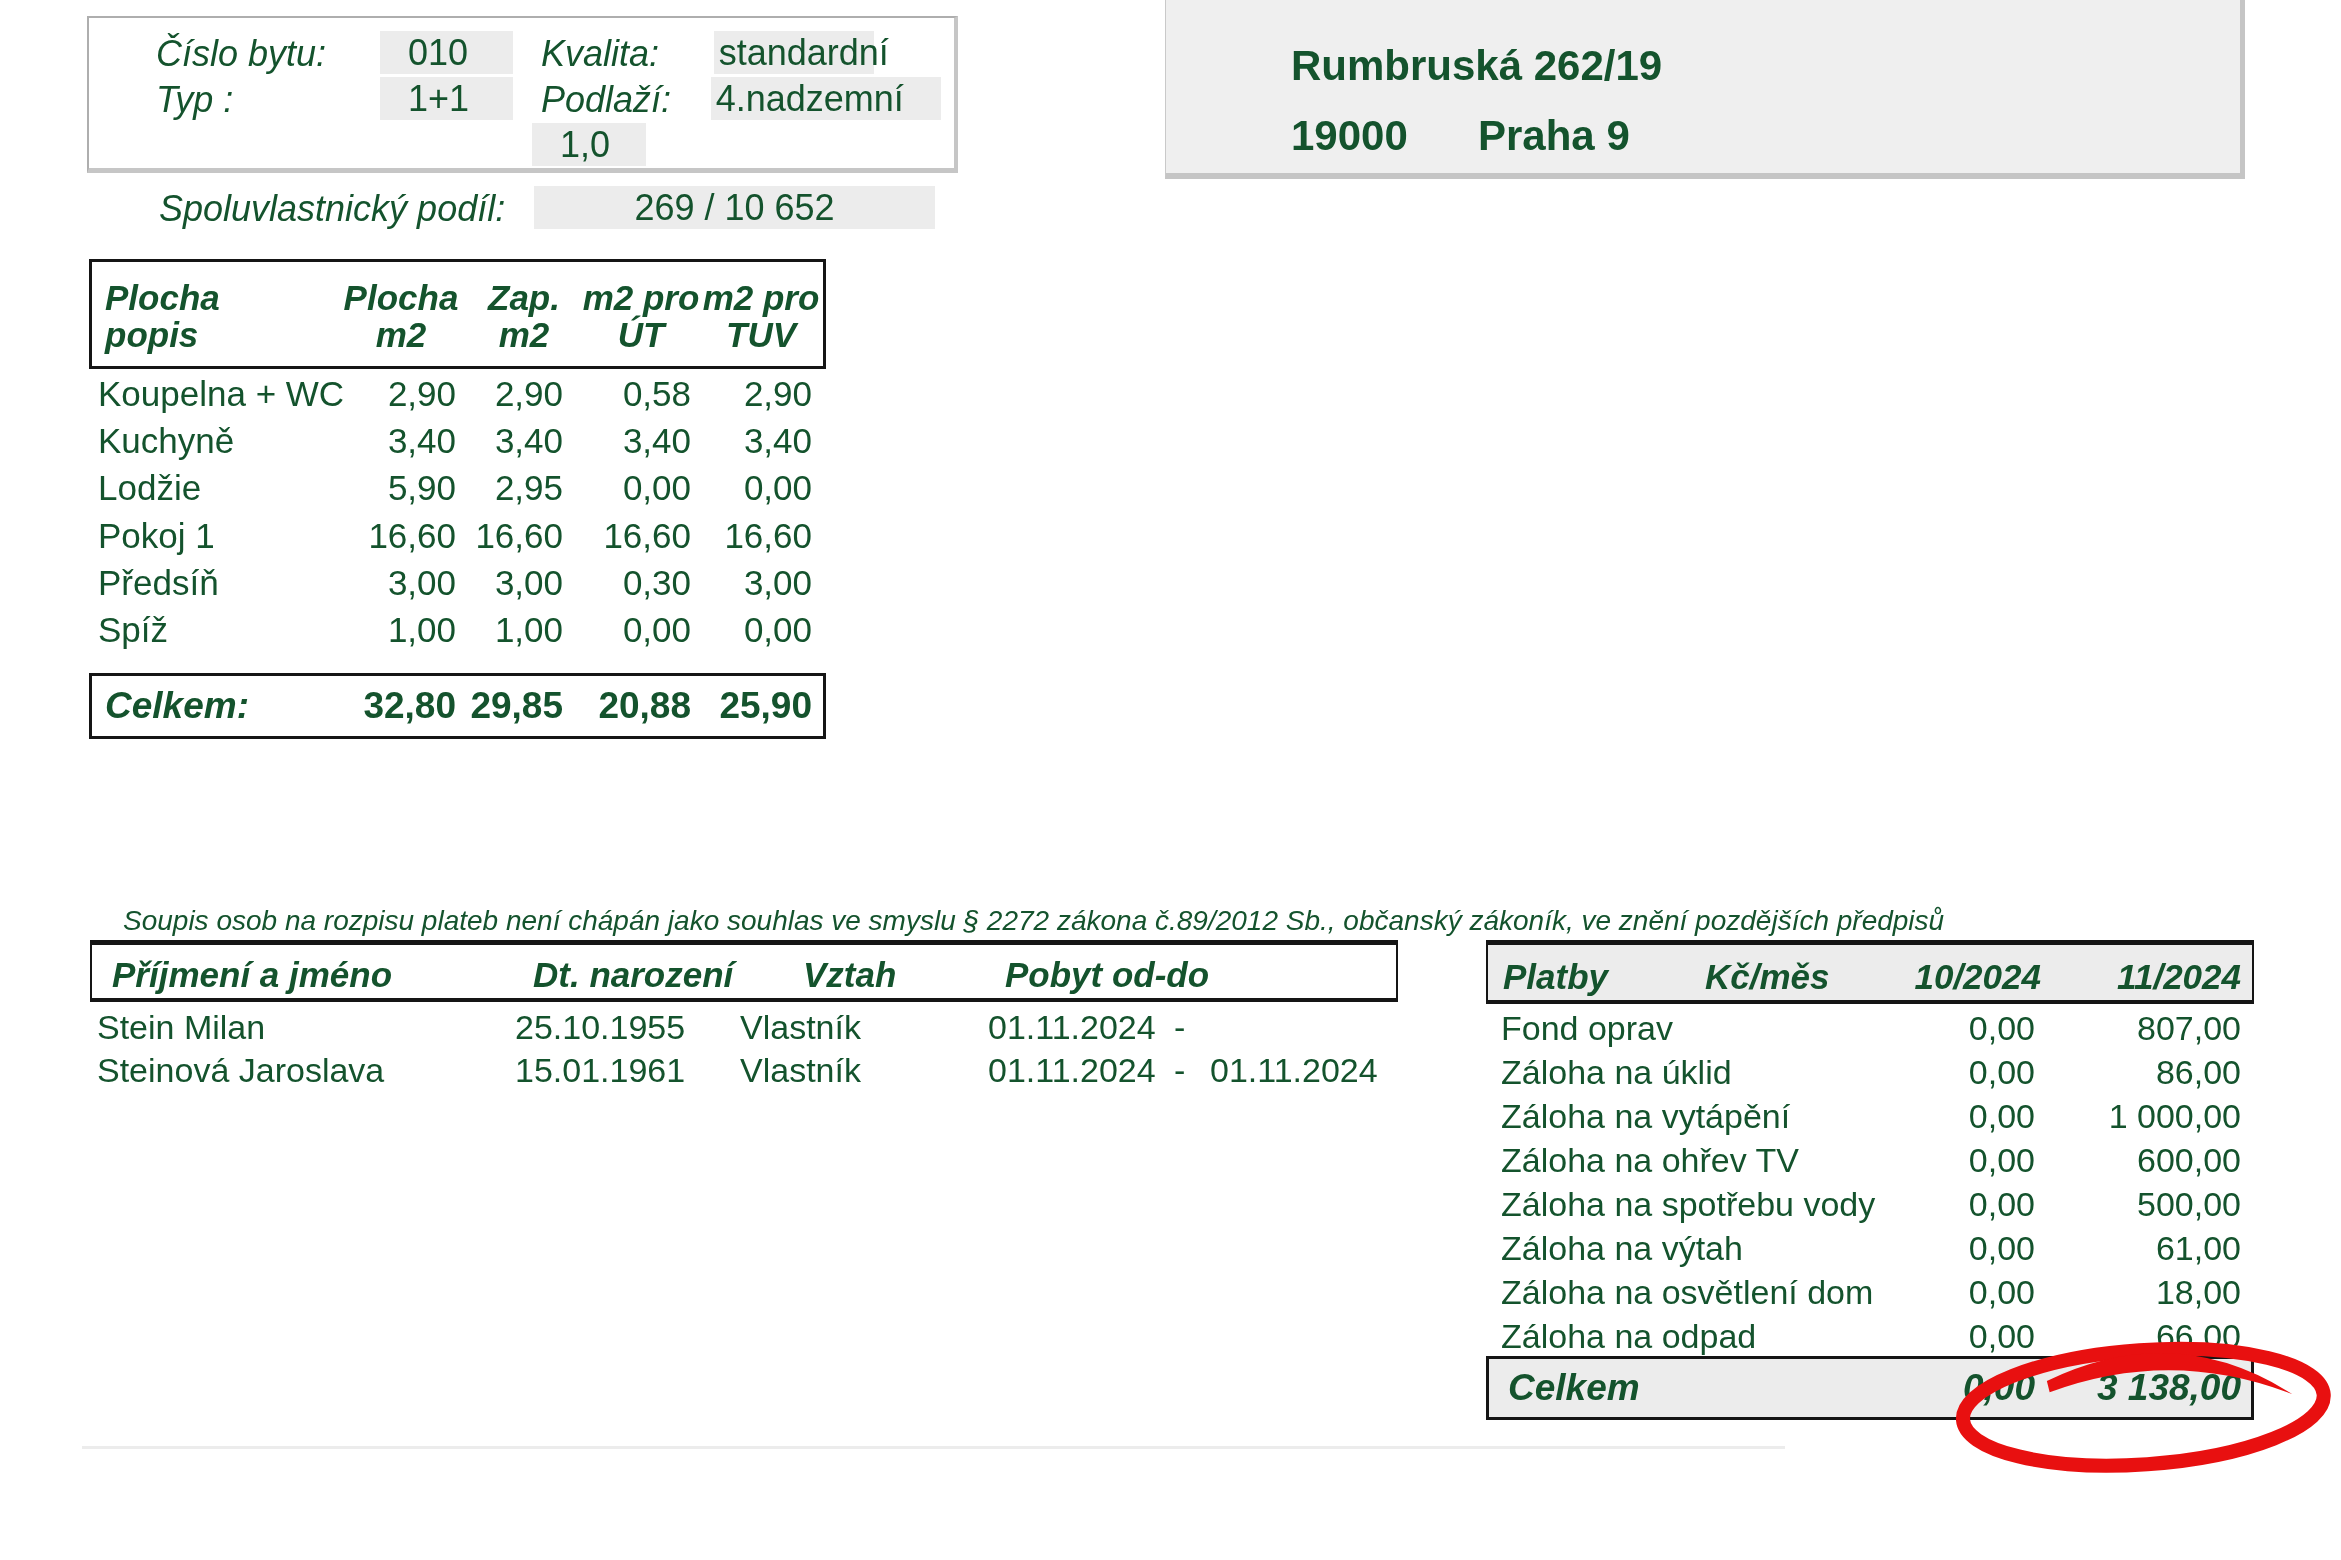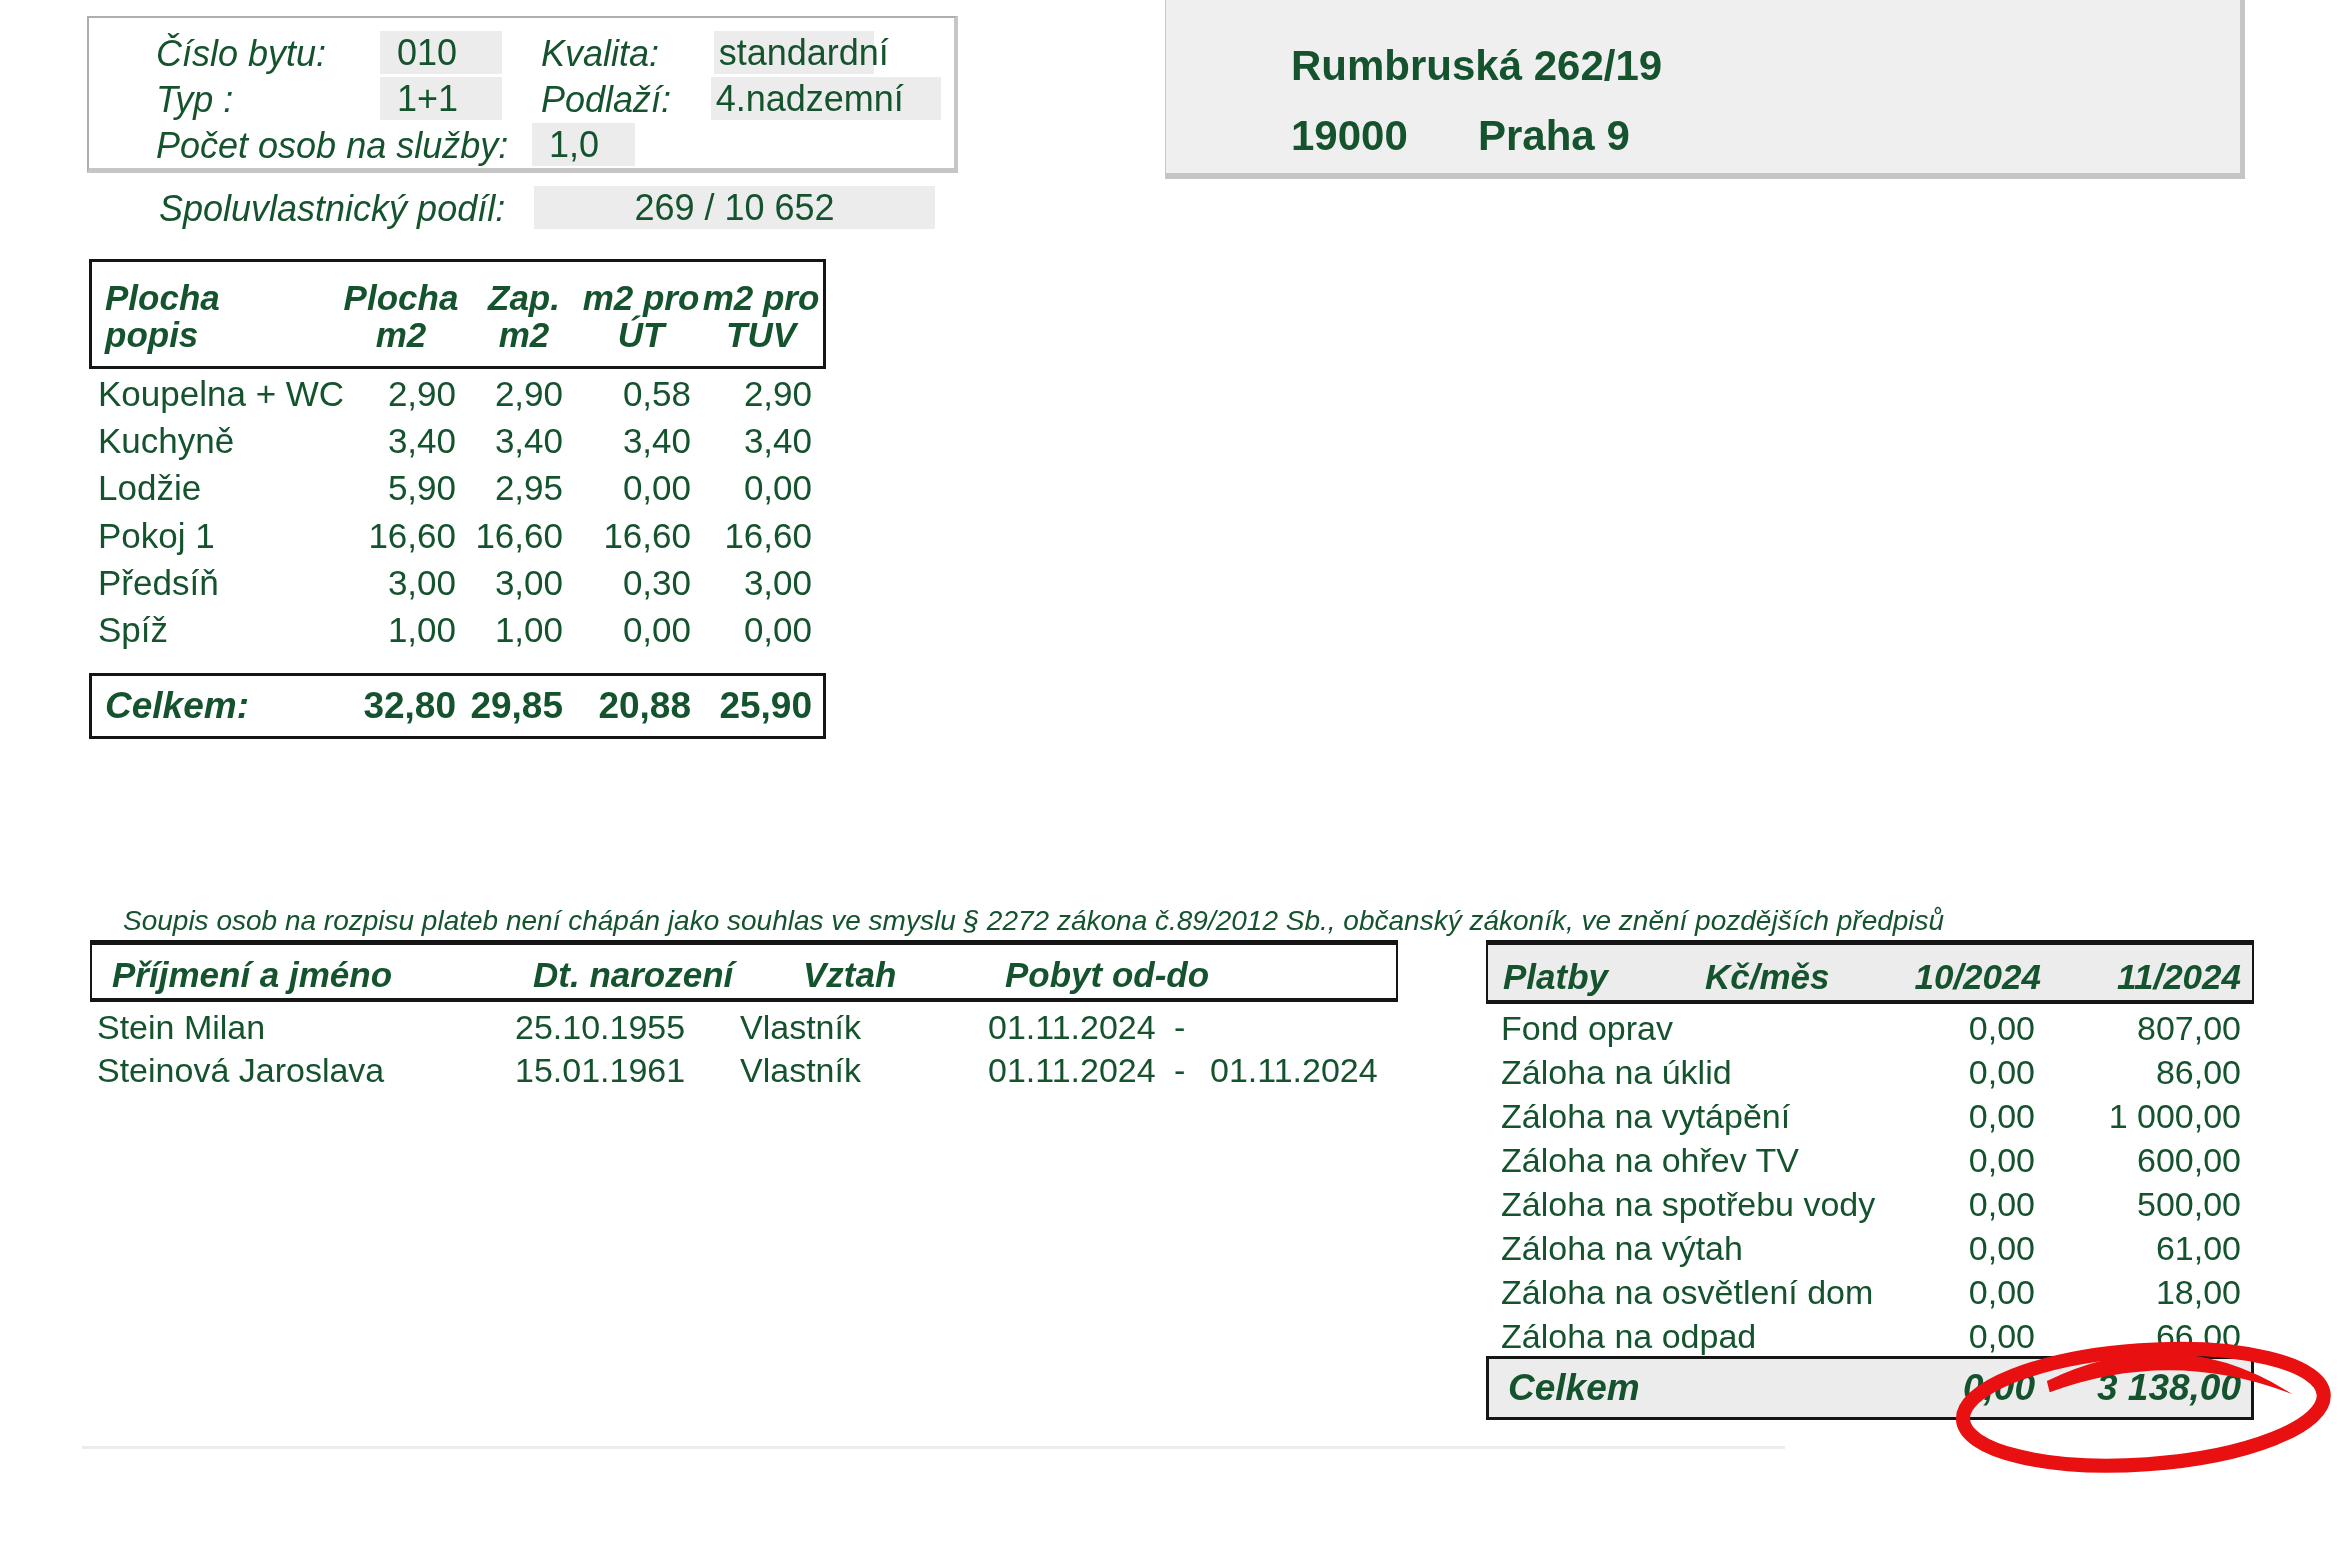--- a/index.html
+++ b/index.html
@@ -2,21 +2,21 @@
 <html style="font-size:15px"><head>
 <meta charset="utf-8">
 <style>
   html,body{margin:0;padding:0;background:#ffffff;}
   .page{
     position:relative;width:2341px;height:1561px;background:#ffffff;
     font-family:"Liberation Sans",sans-serif;color:#14532d;overflow:hidden;
   }
   .abs{position:absolute;white-space:nowrap;}
   .lbl{font-style:italic;font-size:36px;line-height:43px;}
-  .chip{background:#ececec;font-size:36px;line-height:43px;padding-left:17px;}
+  .chip{background:#ececec;font-size:36px;line-height:43px;padding-left:28px;}
   .chip.center{text-align:center;padding-left:0;}
   .body36{font-size:34px;line-height:39px;}
   .body37{font-size:35px;line-height:39px;}
   .num{text-align:right;}
   .hdr{font-weight:bold;font-style:italic;font-size:35px;line-height:37px;}
   .frame{position:absolute;box-sizing:border-box;}
   .info-frame{border:2.8px solid #aeaeae;border-right:4.7px solid #c6c6c6;border-bottom:5.6px solid #c6c6c6;}
   .addr-frame{background:#efefef;border:1.9px solid #c9c9c9;border-right:5.6px solid #c5c5c5;border-bottom:6.6px solid #c5c5c5;}
   .tbl-frame{border:3.7px solid #151515;}
   .hdr-frame{border:2.8px solid #151515;border-top-width:5.6px;border-bottom-width:4.7px;}
@@ -38,21 +38,20 @@
   <div class="abs lbl" style="left:156px;top:32px;">Číslo bytu:</div>
   <div class="abs chip" style="left:380px;top:31px;width:105px;height:43px;">010</div>
   <div class="abs lbl" style="left:541px;top:32px;">Kvalita:</div>
   <div class="abs chip" style="left:714px;top:31px;width:155px;height:43px;padding-left:4.7px;">standardní</div>
 
   <div class="abs lbl" style="left:156px;top:78px;">Typ :</div>
   <div class="abs chip" style="left:380px;top:77px;width:105px;height:43px;">1+1</div>
   <div class="abs lbl" style="left:541px;top:78px;">Podlaží:</div>
   <div class="abs chip" style="left:711px;top:77px;width:225px;height:43px;padding-left:4.7px;">4.nadzemní</div>
 
-  <div class="abs lbl" style="left:156px;top:124px;">Počet osob na služby:</div>
   <div class="abs chip" style="left:532px;top:123px;width:86px;height:43px;">1,0</div>
 
   <div class="abs lbl" style="left:159px;top:187px;">Spoluvlastnický podíl:</div>
   <div class="abs chip center" style="left:534px;top:186px;width:401px;height:43px;">269 / 10 652</div>
 
   <div class="frame tbl-frame" style="left:89px;top:259px;width:737px;height:110px;"></div>
 
   <div class="abs hdr" style="left:105px;top:279px;text-align:left;">
     <div>Plocha</div>
     <div>popis</div>

